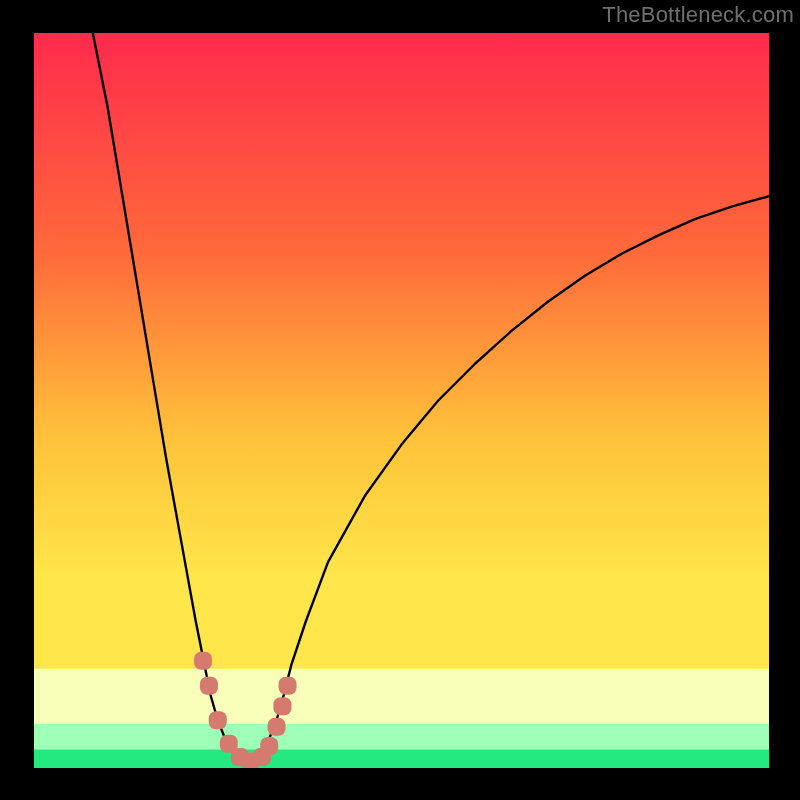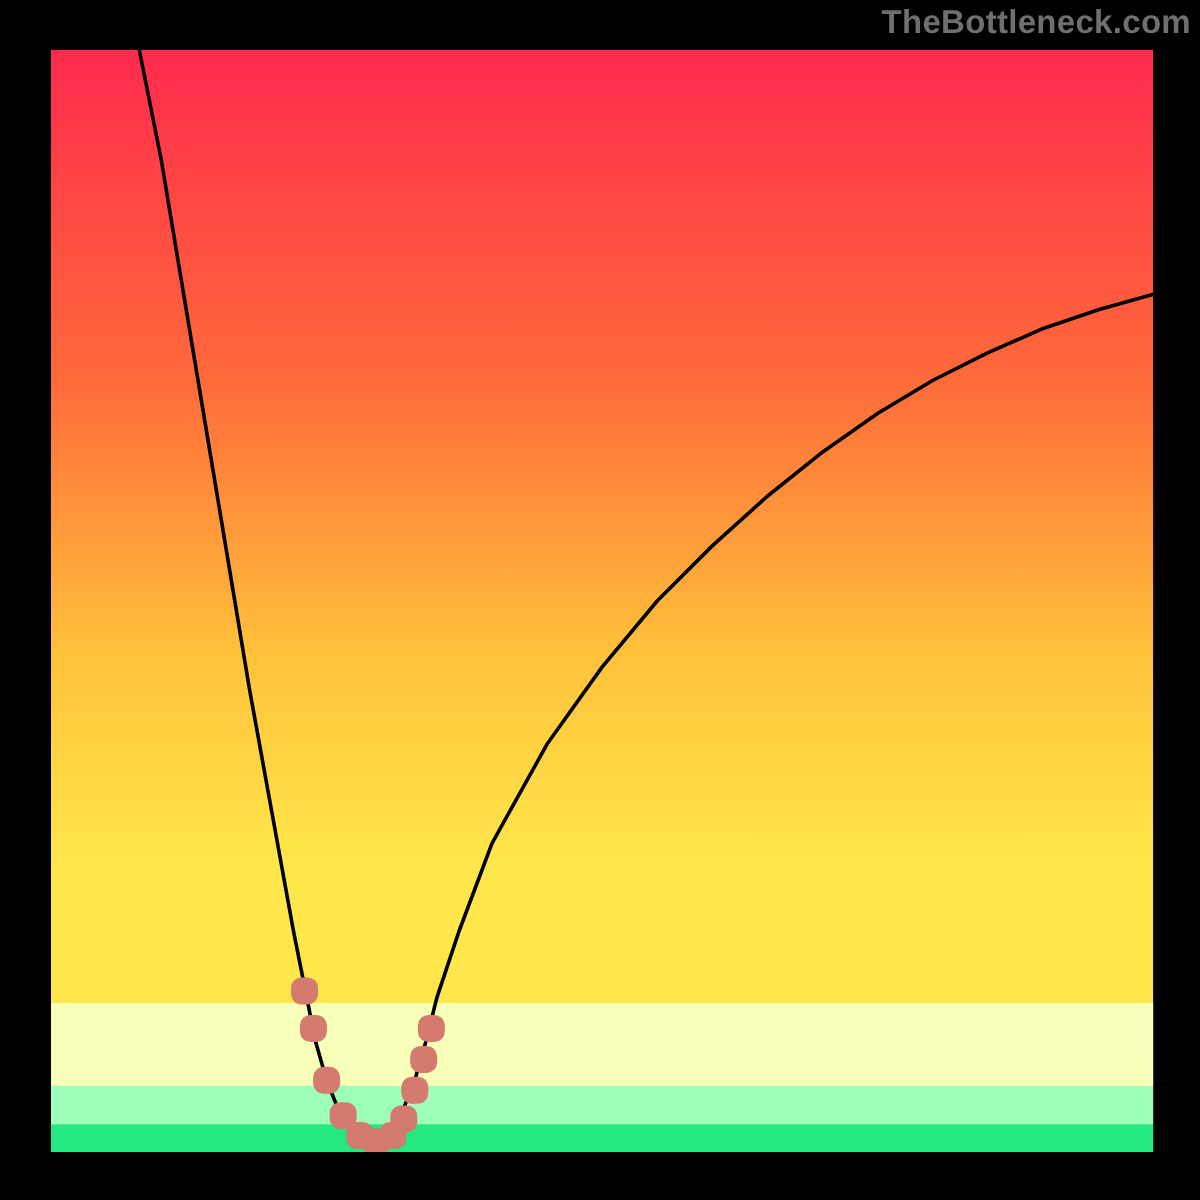--- a/index.html
+++ b/index.html
@@ -16,21 +16,21 @@
     width: 800px;
     height: 800px;
     background: #000;
   }
   .watermark {
     position: absolute;
     top: 2px;
     right: 6px;
     color: #6f6f6f;
     font-size: 22px;
-    font-weight: 700;
+    font-weight: 400;
     letter-spacing: 0.2px;
     z-index: 20;
     user-select: none;
   }
   .plot {
     position: absolute;
     left: 34px;
     top: 33px;
     width: 735px;
     height: 735px;

